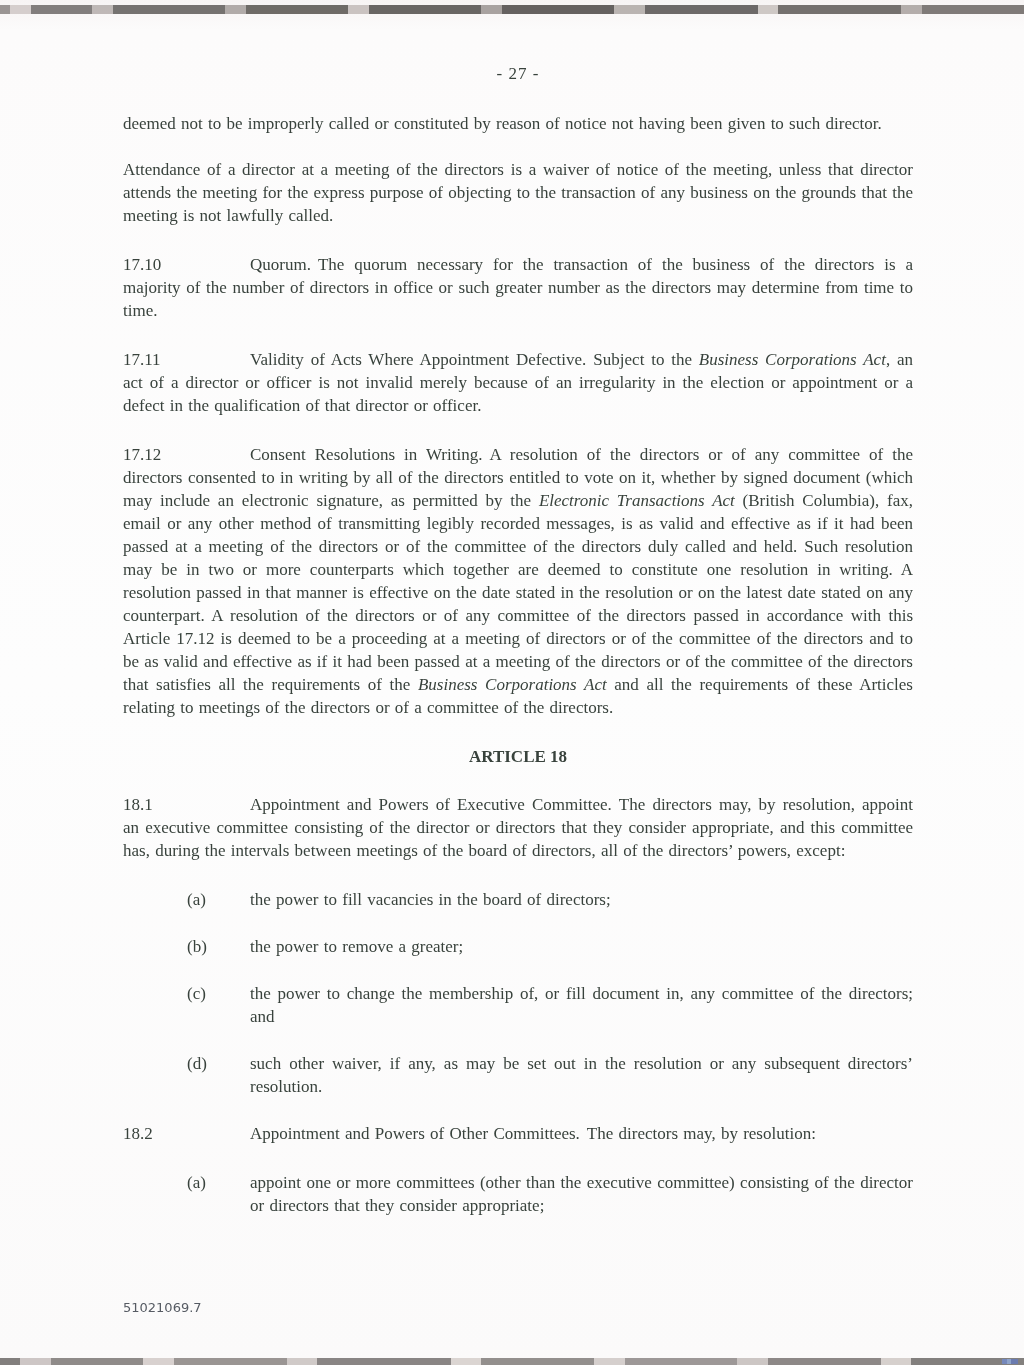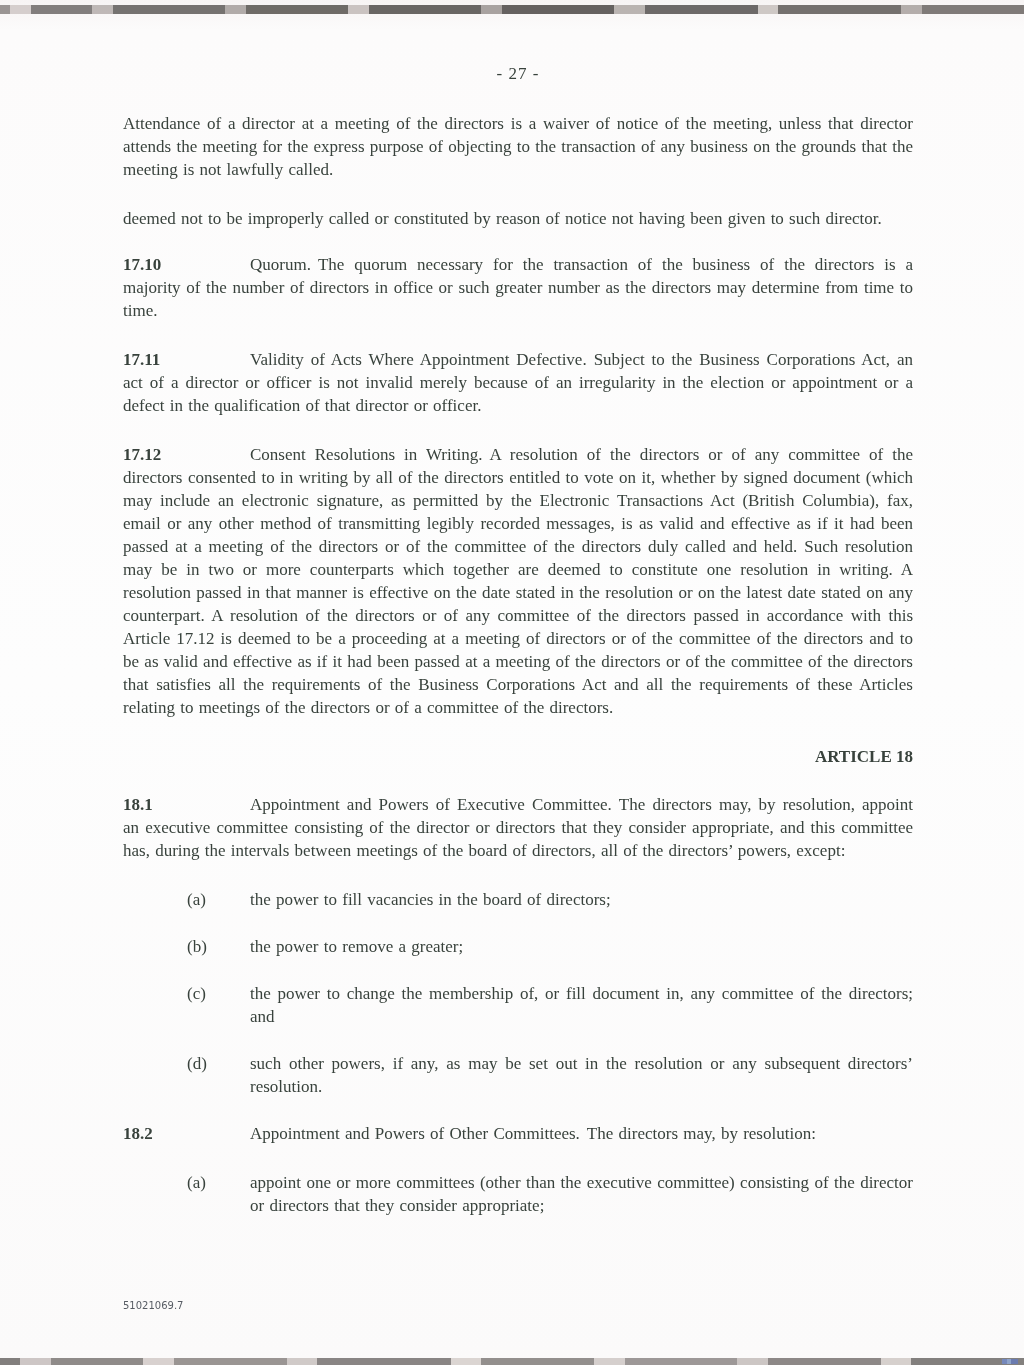--- a/index.html
+++ b/index.html
@@ -63,58 +63,58 @@
   p.body-p, p.section {
     margin: 0 0 23px 0;
     font-size: 17px; line-height: 23px;
     text-align: justify;
     word-spacing: 1px;
   }
   p.section { margin-bottom: 26px; }
   .sec-num {
     display: inline-block;
     width: 127px;
-    font-weight: bold;
+    font-weight: normal;
   }
   .sec-title { font-weight: normal; margin-right: 7px; }
-  .it { }
+  .it { font-style: italic; }
   .article-heading {
-    text-align: right;
+    text-align: center;
     font-weight: bold;
     font-size: 17px; line-height: 23px;
     margin: 3px 0 25px 0;
   }
   .list-item {
     display: flex;
     margin: 0 0 24px 64px;
     font-size: 17px; line-height: 23px;
   }
   .li-label { width: 63px; flex: none; }
   .li-text { flex: 1; text-align: justify; word-spacing: 1px; font-family: Liberation Serif, serif; }
   .doc-footer {
     position: absolute;
     left: 123px; top: 1300px;
     font-family: "DejaVu Sans", sans-serif;
-    font-size: 10px;
+    font-size: 13px;
     color: #565b63;
   }
 </style>
 </head>
 <body>
 
 <div class="page">
   <div class="scan-edge top"></div>
 
   <div class="content">
 
     <div class="page-number">- 27 -</div>
 
+    <p class="body-p">deemed not to be improperly called or constituted by reason of notice not having been given to such director.</p>
+
     <p class="body-p" style="margin-bottom:26px">Attendance of a director at a meeting of the directors is a waiver of notice of the meeting, unless that director attends the meeting for the express purpose of objecting to the transaction of any business on the grounds that the meeting is not lawfully called.</p>
-
-    <p class="body-p">deemed not to be improperly called or constituted by reason of notice not having been given to such director.</p>
 
     <p class="section">
       <span class="sec-num">17.10</span><span class="sec-title">Quorum.</span><span class="sec-body"><span>The quorum necessary for the transaction of the business of the directors is a majority of the number of directors in office or such greater number as the directors may determine from time to time.</span></span>
     </p>
 
     <p class="section">
       <span class="sec-num">17.11</span><span class="sec-title">Validity of Acts Where Appointment Defective.</span><span class="sec-body"><span>Subject to the </span><span class="it">Business Corporations Act</span><span>, an act of a director or officer is not invalid merely because of an irregularity in the election or appointment or a defect in the qualification of that director or officer.</span></span>
     </p>
 
     <p class="section">
@@ -136,21 +136,21 @@
     <div class="list-item">
       <span class="li-label">(b)</span>
       <div class="li-text">the power to remove a greater;</div>
     </div>
     <div class="list-item">
       <span class="li-label">(c)</span>
       <div class="li-text">the power to change the membership of, or fill document in, any committee of the directors; and</div>
     </div>
     <div class="list-item">
       <span class="li-label">(d)</span>
-      <div class="li-text">such other powers, if any, as may be set out in the resolution or any subsequent directors’ resolution.</div>
+      <div class="li-text">such other waiver, if any, as may be set out in the resolution or any subsequent directors’ resolution.</div>
     </div>
 
     <p class="section">
       <span class="sec-num">18.2</span><span class="sec-title">Appointment and Powers of Other Committees.</span><span class="sec-body"><span>The directors may, by resolution:</span></span>
     </p>
 
     <div class="list-item">
       <span class="li-label">(a)</span>
       <div class="li-text">appoint one or more committees (other than the executive committee) consisting of the director or directors that they consider appropriate;</div>
     </div>

